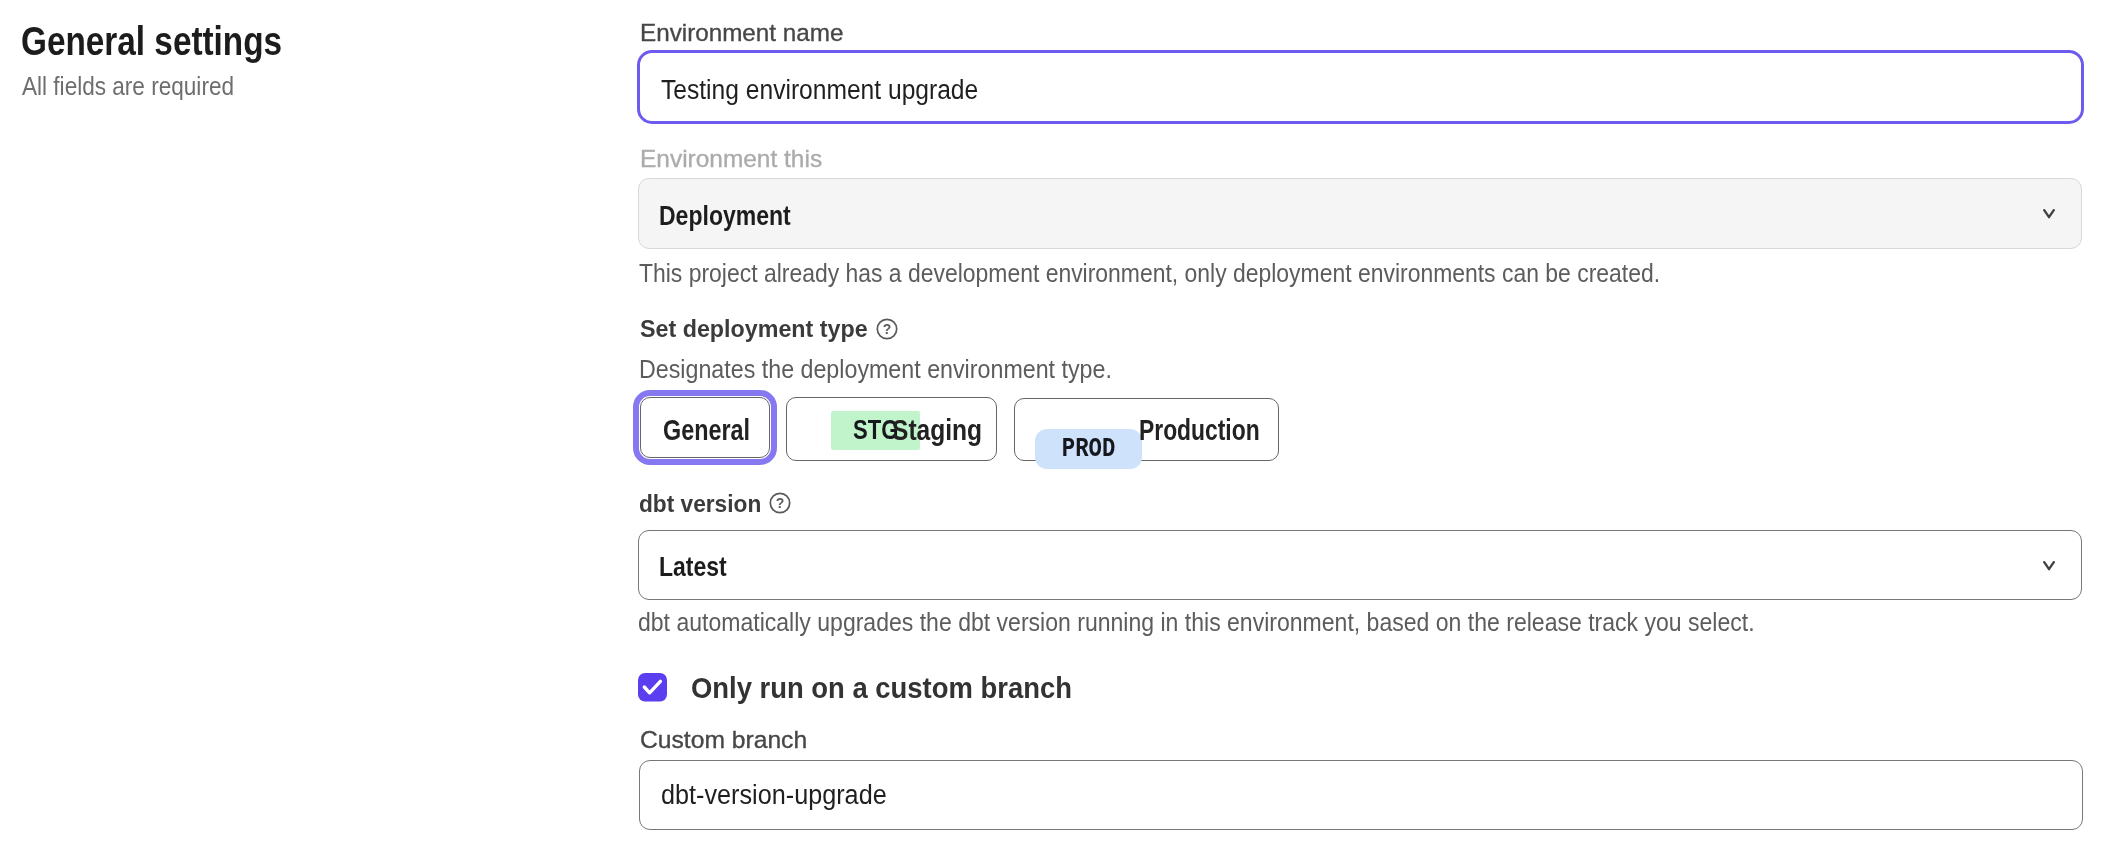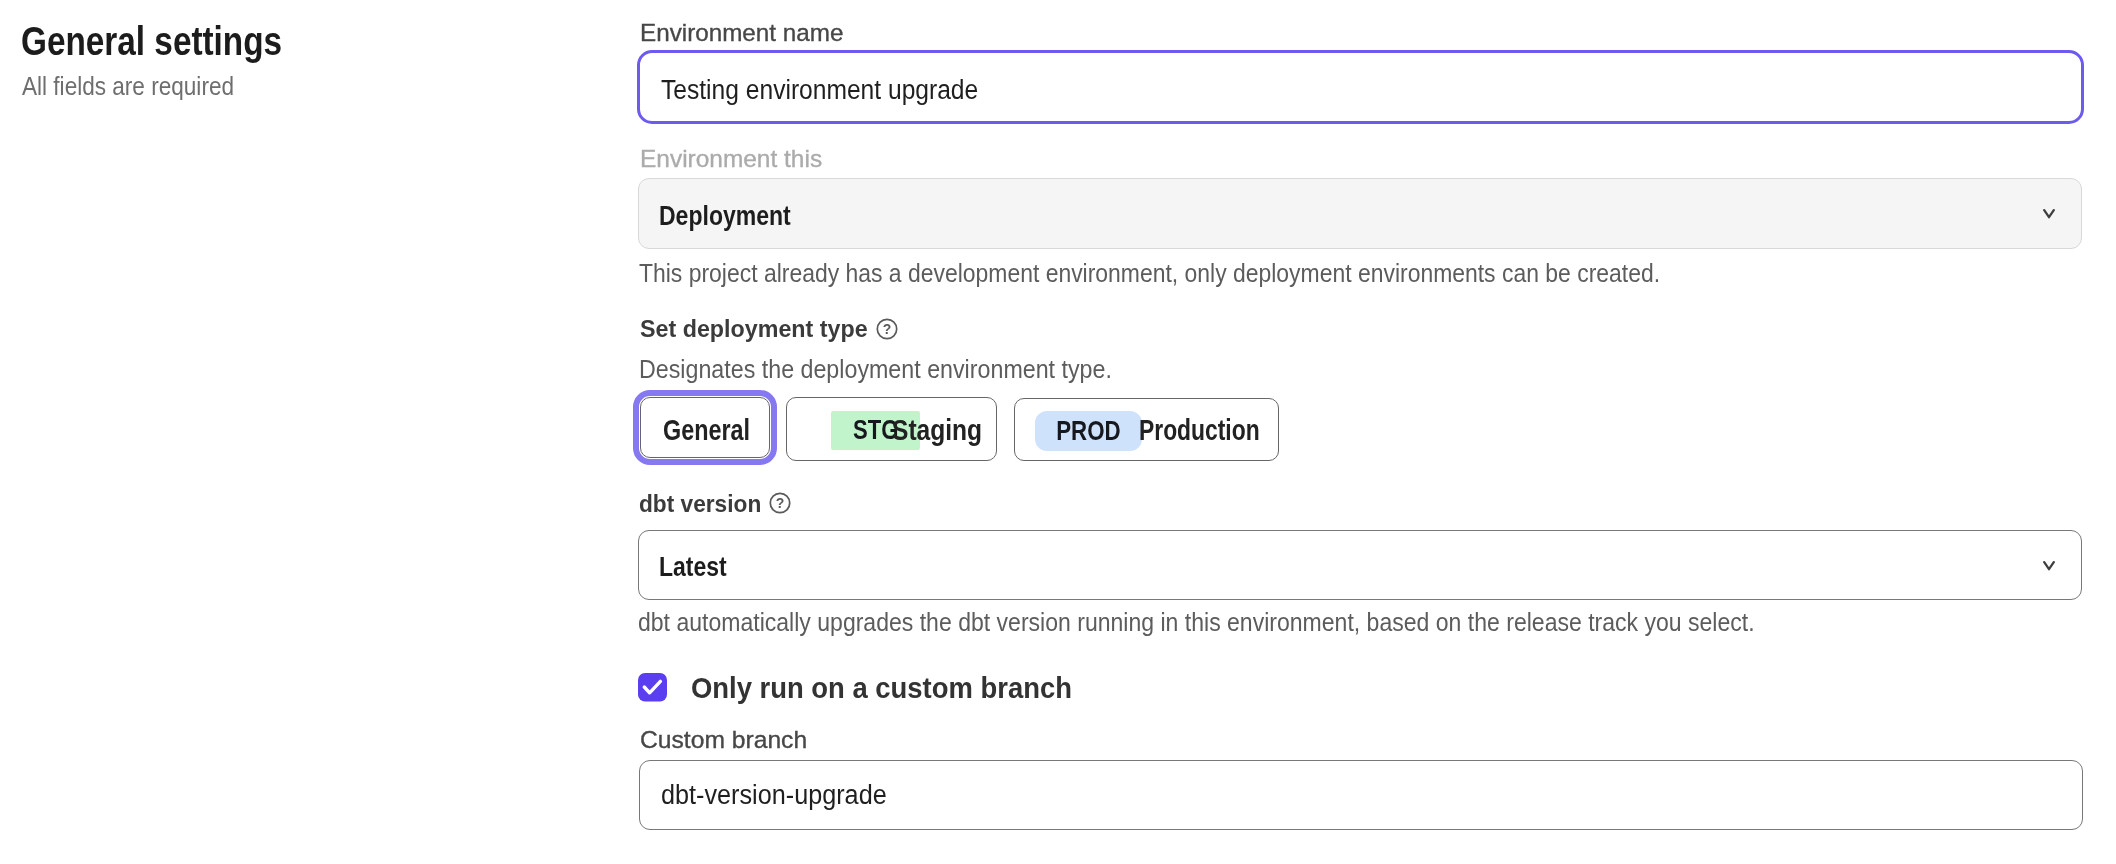--- a/index.html
+++ b/index.html
@@ -35,21 +35,21 @@
 <div class="abs" style="left:640.4px; top:396.7px; width:129.5px; height:61px; border:1px solid #666; border-radius:10px; outline:6px solid #8578F1; outline-offset:1.5px; background:#fff;"></div>
 <div class="abs" style="left:662.5px; top:414.6px; font-size:30px; font-weight:700; color:#222; transform:scaleX(0.779);">General</div>
 
 <div class="abs" style="left:786.2px; top:397.4px; width:211px; height:64px; border:1px solid #666; border-radius:10px; background:#fff;"></div>
 <div class="abs" style="left:807px; top:410.6px; width:89px; height:39.5px; background:#c2f4cb; border-radius:2px; display:flex; align-items:center; justify-content:center;margin-left:24px;">
     <span style="font-size:28px; font-weight:700; color:#16181d; transform:scaleX(0.788); display:inline-block;">STG</span>
   </div>
 <div class="abs" style="left:891.7px; top:414.6px; font-size:30px; font-weight:700; color:#222; transform:scaleX(0.819);">Staging</div>
 
 <div class="abs" style="left:1014.1px; top:397.5px; width:265.2px; height:63.8px; border:1px solid #666; border-radius:10px; background:#fff;"></div>
-<div class="abs" style="left:1035.4px; top:411px; width:107px; height:39.5px; background:#cfe2fb; border-radius:12px; display:flex; align-items:center; justify-content:center;">
+<div class="abs" style="left:1035.4px; top:429px; width:107px; height:39.5px; background:#cfe2fb; border-radius:12px; display:flex; align-items:center; justify-content:center;font-family:Liberation Mono, monospace;">
     <span style="font-size:28px; font-weight:700; color:#16181d; transform:scaleX(0.796); display:inline-block;">PROD</span>
   </div>
 <div class="abs" style="left:1138.8px; top:414.6px; font-size:30px; font-weight:700; color:#222; transform:scaleX(0.762);">Production</div>
 
 <div class="abs" style="left:639.1px; top:491.7px; font-size:24px; font-weight:700; color:#3b3b3b; transform:scaleX(0.945);">dbt version</div>
 <svg class="abs" style="left:769.2px; top:492.4px;" width="22" height="22" viewBox="0 0 22 22">
   <circle cx="11" cy="11" r="9.7" fill="none" stroke="#5a5a5a" stroke-width="1.7"></circle>
   <text x="11" y="16" text-anchor="middle" font-family="Liberation Sans" font-size="14" font-weight="700" fill="#5a5a5a">?</text>
 </svg>
 <div class="abs" style="left:638px; top:530px; width:1444px; height:70px; border:1px solid #787878; border-radius:11px; background:#fff;"></div>

